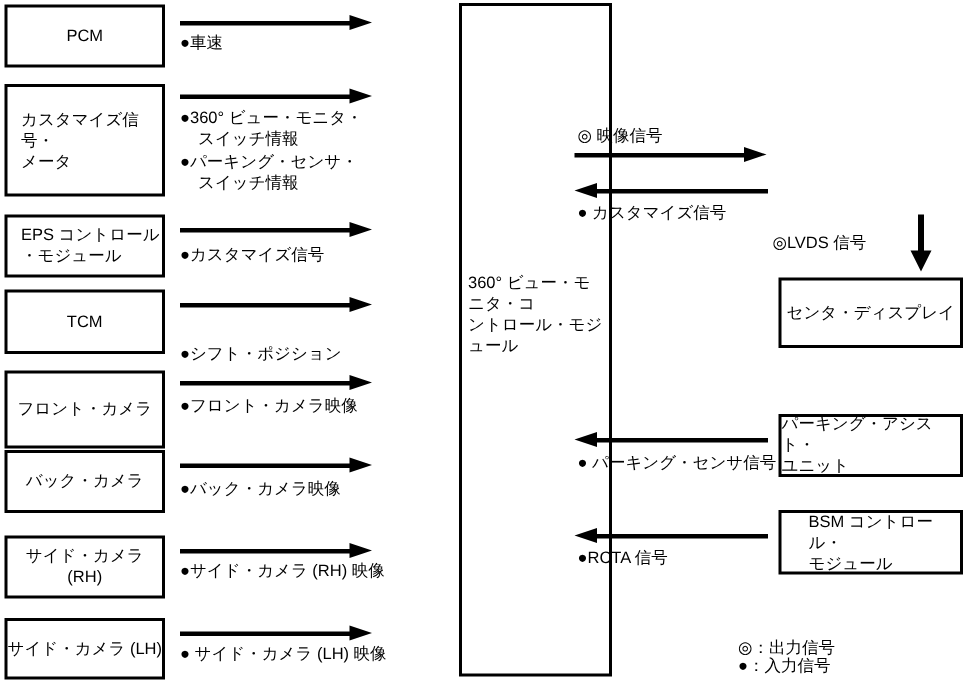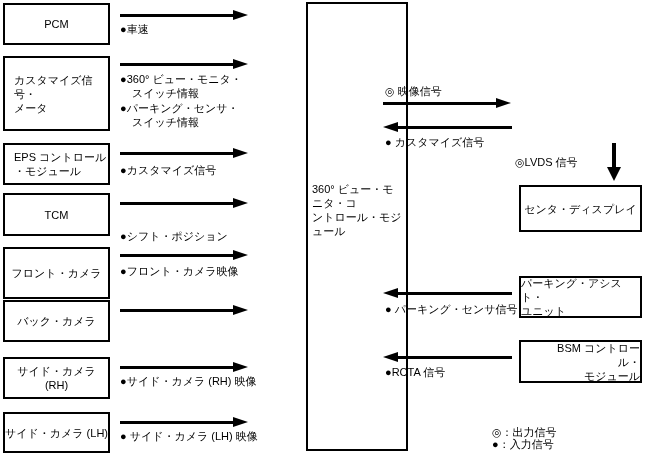--- a/index.html
+++ b/index.html
@@ -103,20 +103,21 @@
     </div>
 
   <div class="sig" style="left:120px;top:22px;">●車速</div>
   <div class="sig" style="left:120px;top:72px;">●360° ビュー・モニタ・
 スイッチ情報</div>
   <div class="sig" style="left:120px;top:101px;">●パーキング・センサ・
 スイッチ情報</div>
   <div class="sig" style="left:120px;top:163px;">●カスタマイズ信号</div>
   <div class="sig" style="left:120px;top:229px;">●シフト・ポジション</div>
   <div class="sig" style="left:120px;top:264px;">●フロント・カメラ映像</div>
+  <div class="sig" style="left:120px;top:319px;">●バック・カメラ映像</div>
   <div class="sig" style="left:120px;top:374px;">●サイド・カメラ (RH) 映像</div>
   <div class="sig" style="left:120px;top:429px;">● サイド・カメラ (LH) 映像</div>
 
   <div class="sig" style="left:385px;top:84px;">◎ 映像信号</div>
   <div class="arrow-r" style="left:383px;top:98px;width:128px;">
       <span class="shaft"></span>
       <span class="head"></span>
     </div>
   <div class="arrow-l" style="left:383px;top:122px;width:129px;">
       <span class="shaft"></span>
@@ -142,21 +143,21 @@
   <div class="box ltext" style="left:519px;top:276px;width:123px;height:42px;padding-left:0;">
     <span class="lbl">パーキング・アシスト・
 ユニット</span>
   </div>
 
   <div class="arrow-l" style="left:383px;top:352px;width:129px;">
       <span class="shaft"></span>
       <span class="head"></span>
     </div>
   <div class="sig" style="left:385px;top:365px;">●RCTA 信号</div>
-  <div class="box ltext" style="left:519px;top:340px;width:123px;height:43px;padding-left:18px;text-align:right;">
+  <div class="box ltext" style="left:519px;top:340px;width:123px;height:43px;padding-left:18px;">
     <span class="lbl">BSM コントロール・
 モジュール</span>
   </div>
 
   <div class="legend" style="left:492px;top:426px;">
     <div>◎：出力信号</div>
     <div>●：入力信号</div>
   </div>
 
 </div>

